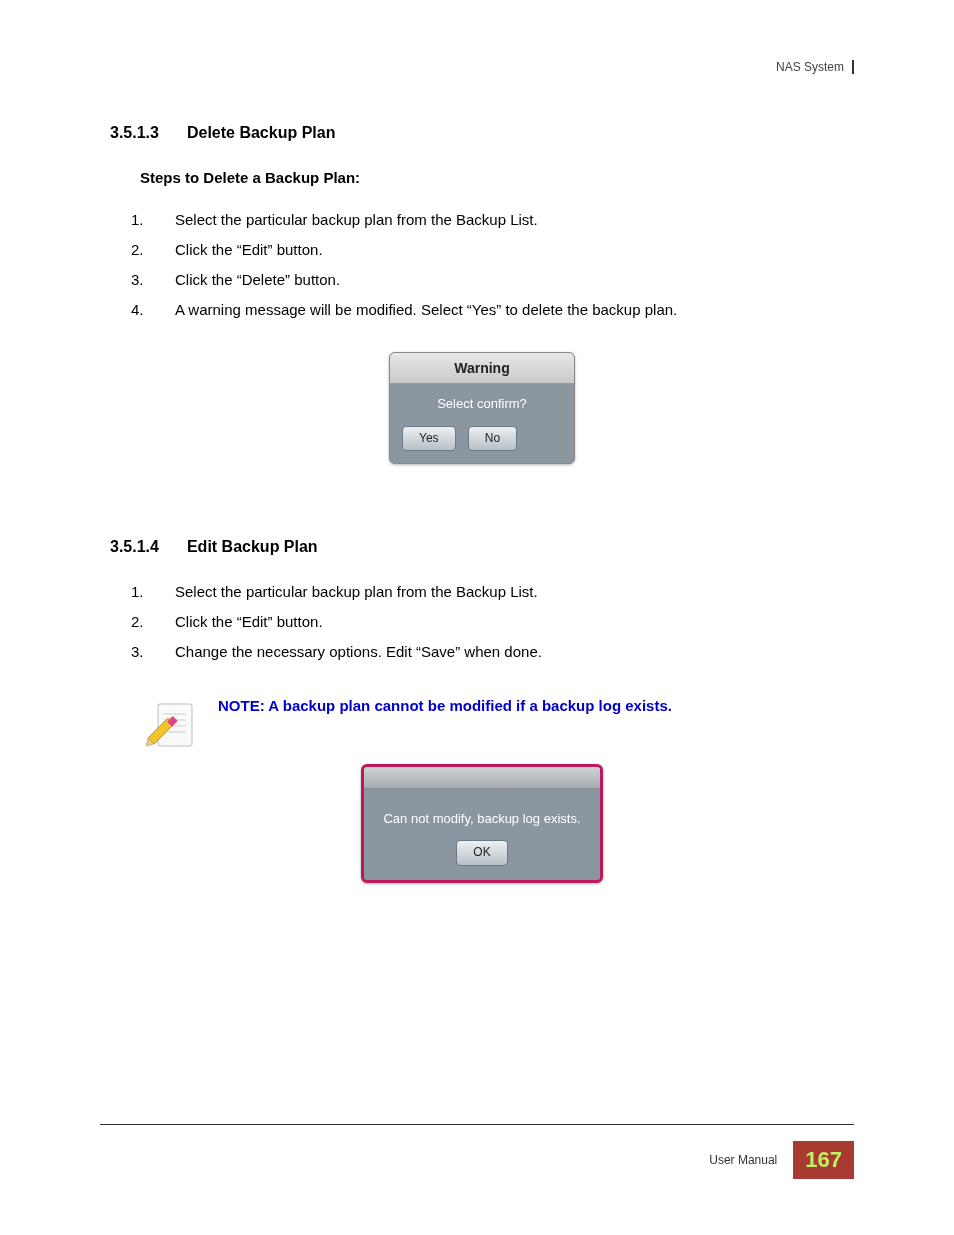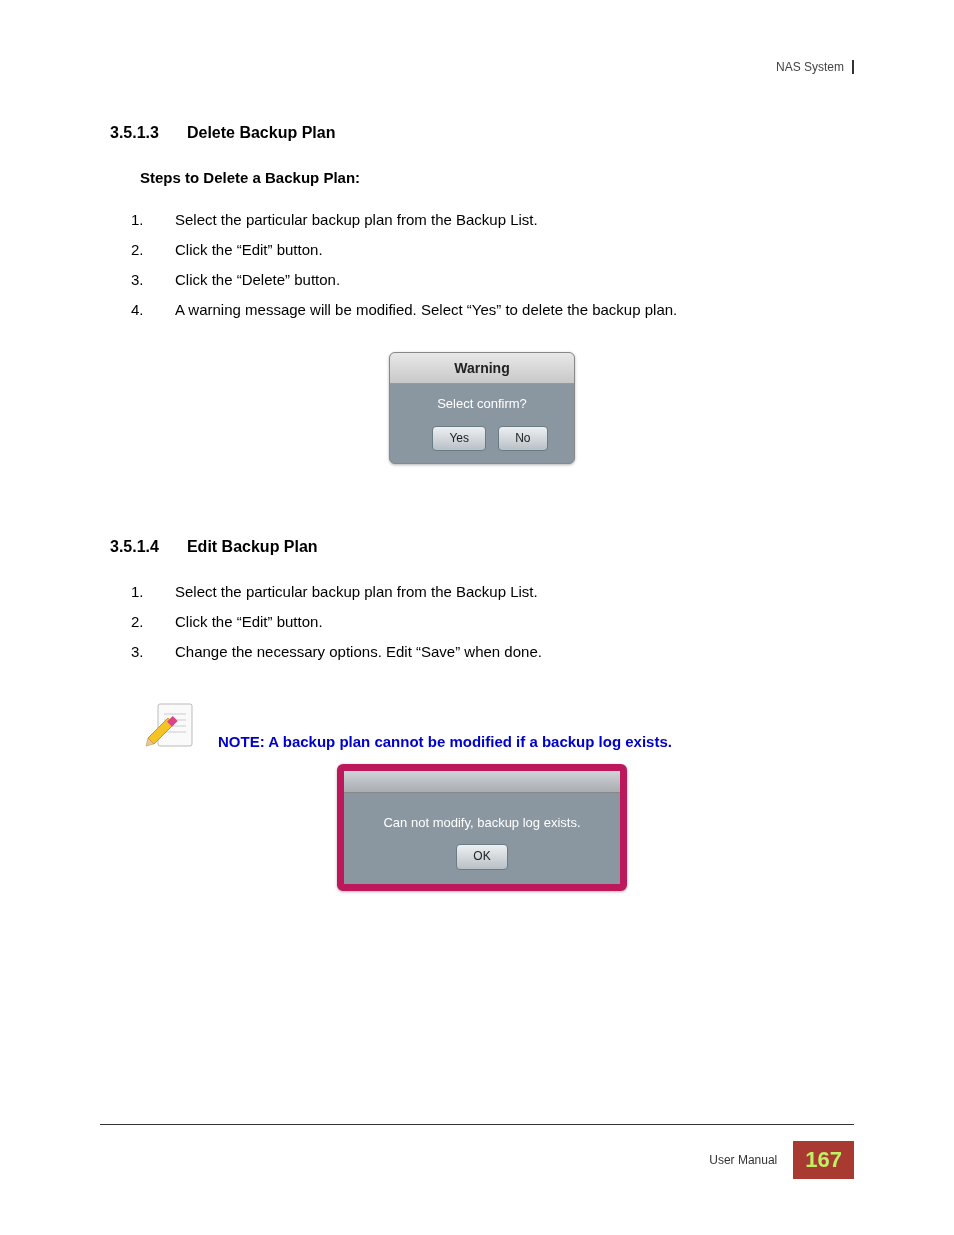--- a/index.html
+++ b/index.html
@@ -71,56 +71,56 @@
     padding: 4px 0;
     border-bottom: 1px solid #999;
   }
   .dialog-body {
     text-align: center;
     color: #fff;
     font-size: 13px;
     padding: 10px 0 6px 0;
   }
   .dialog-buttons {
-    text-align: center;
-    padding: 4px 0 12px 16px;
+    text-align: left;
+    padding: 4px 0 12px 8px;
   }
   .dlg-btn {
     display: inline-block;
     background: linear-gradient(#eef0f2, #b8c0c6);
     border: 1px solid #6b7b86;
     border-radius: 4px;
     font-size: 12px;
     color: #222;
     padding: 2px 16px;
     margin: 0 4px;
     cursor: pointer;
   }
   .section-gap { margin-top: 70px; }
   .note-row {
     display: flex;
-    align-items: flex-end;
+    align-items: flex-start;
     margin: 10px 0 10px 30px;
   }
   .note-icon {
     width: 60px;
     height: 60px;
     position: relative;
     flex-shrink: 0;
     margin-right: 18px;
   }
   .note-text {
     color: #0000cc;
     font-weight: bold;
     font-size: 15px;
   }
   .dialog-info {
-    width: 290px;
+    width: 242px;
     margin: 10px auto 0 auto;
-    border: 7px solid #be185d;
+    border: 3px solid #be185d;
     border-radius: 6px;
     overflow: hidden;
     box-shadow: 0 1px 3px rgba(0,0,0,0.3);
     background: #8a97a0;
   }
   .dialog-info-title {
     background: linear-gradient(#d0d3d6, #a8adb2);
     height: 22px;
     border-bottom: 1px solid #888;
   }

